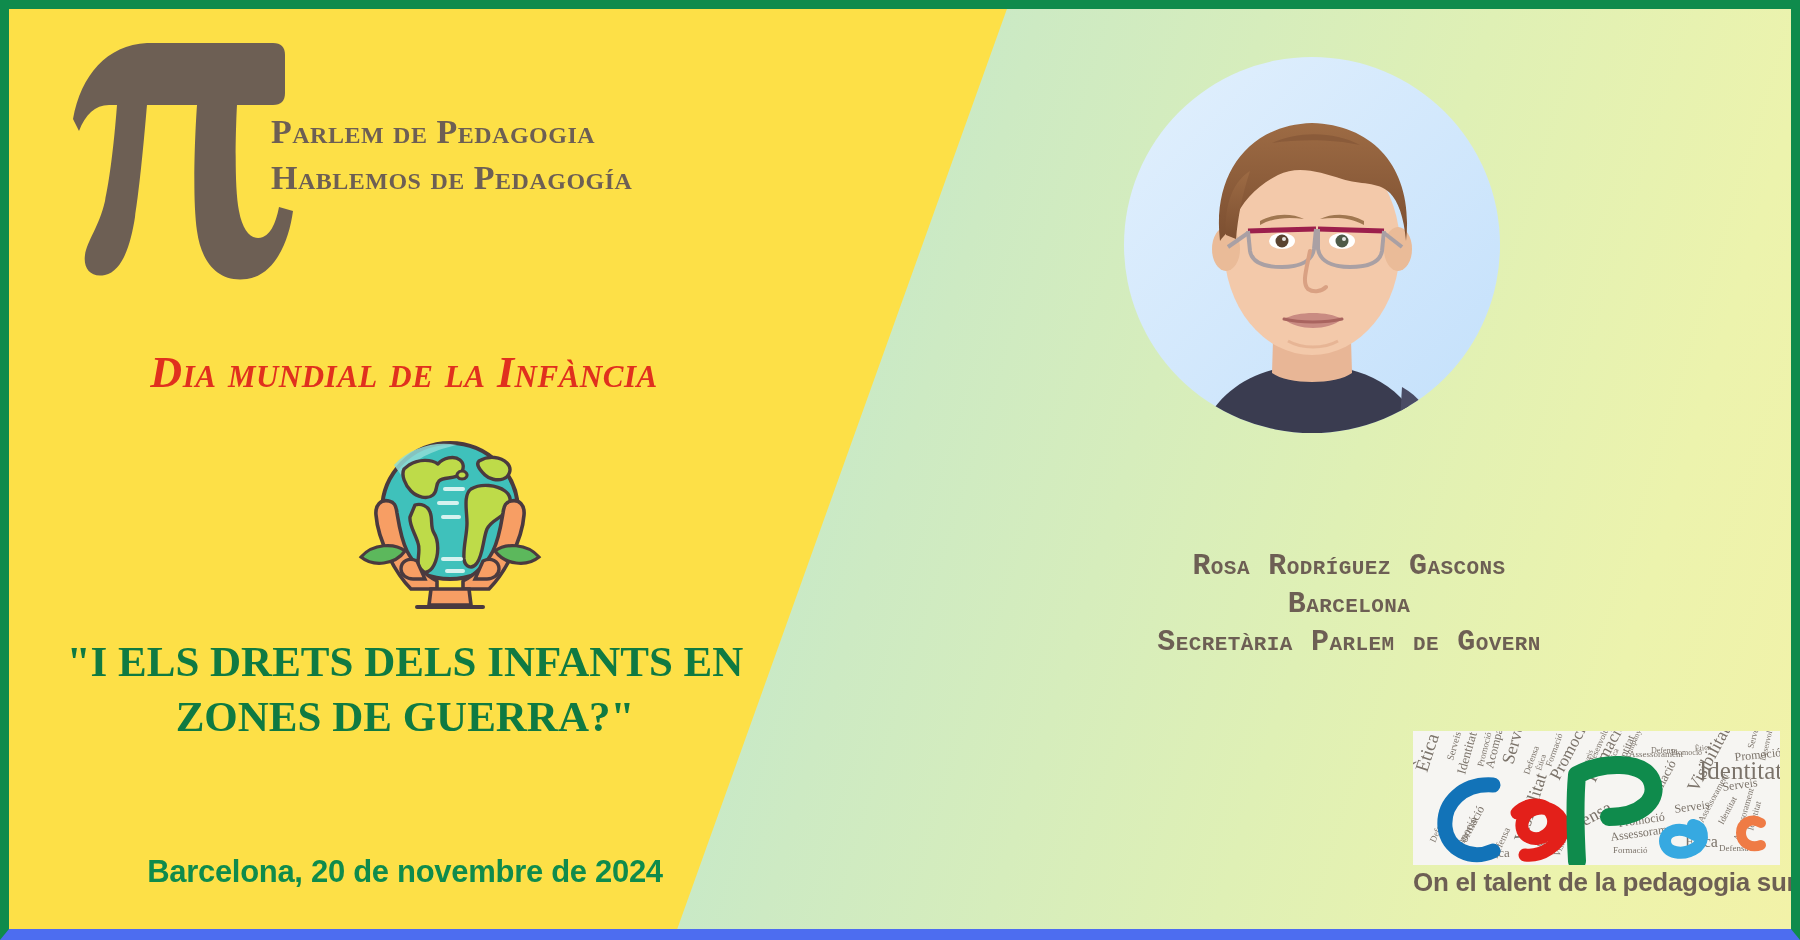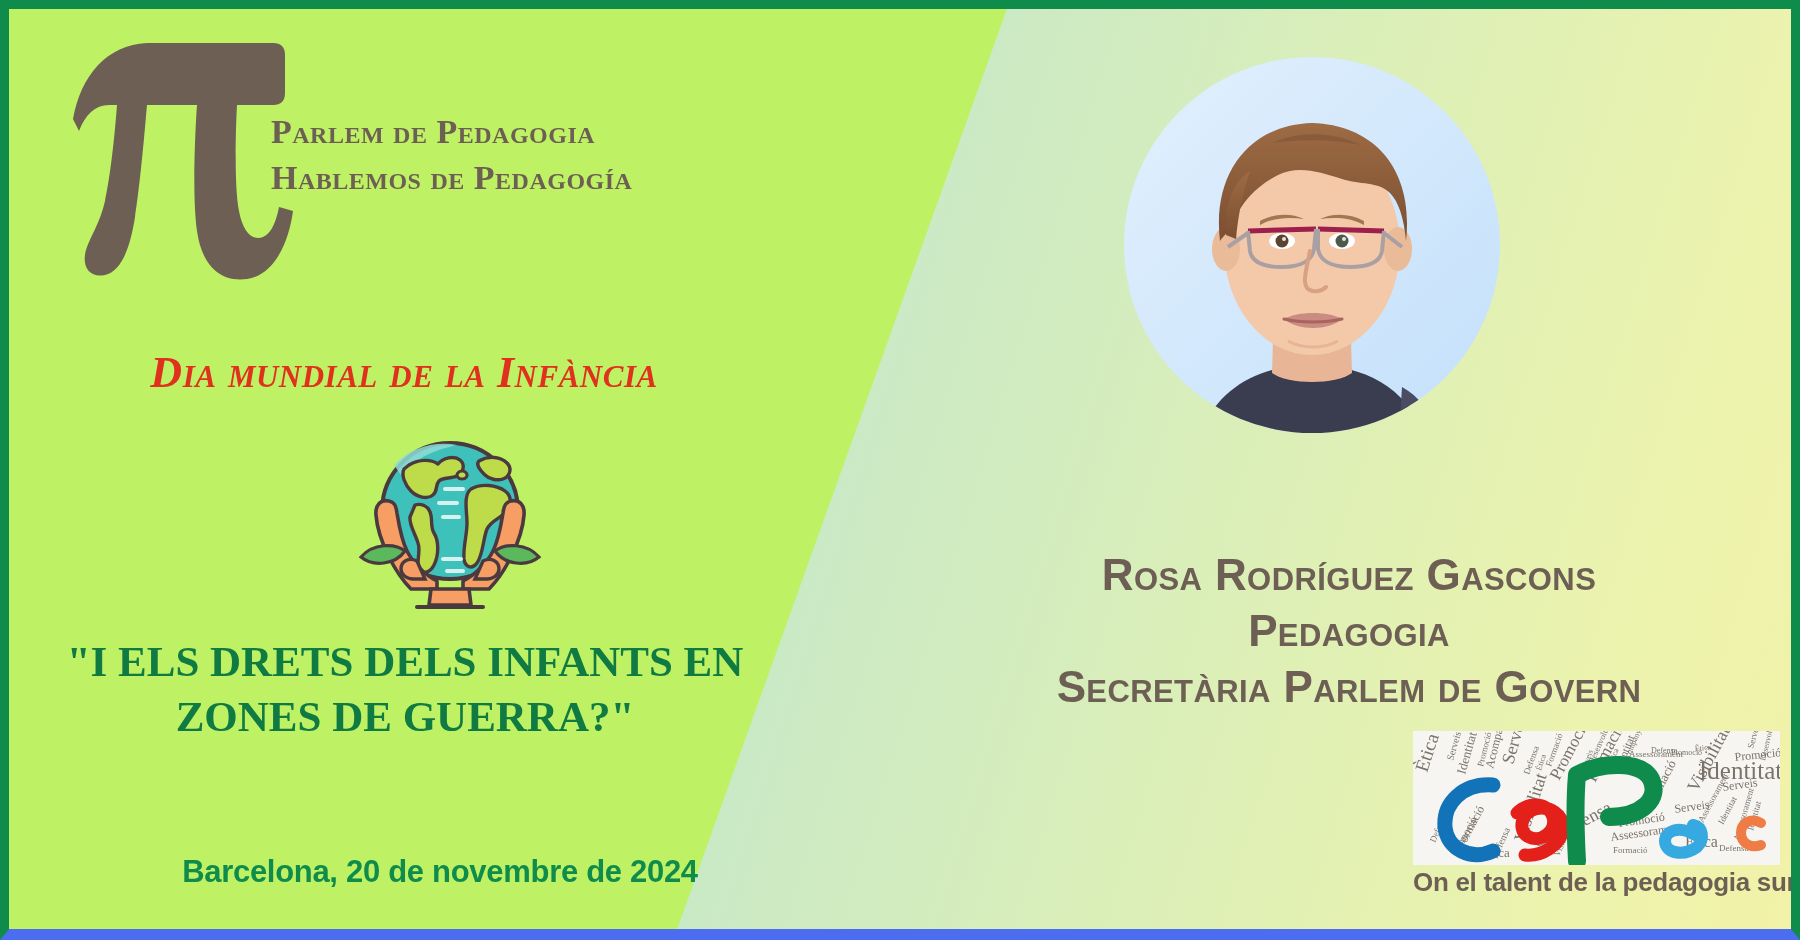--- a/index.html
+++ b/index.html
@@ -5,21 +5,21 @@
   html,body{margin:0;padding:0;background:#fff;}
   body{width:1800px;height:940px;overflow:hidden;font-family:"Liberation Serif",serif;}
 
   #poster{
     position:relative;width:1800px;height:940px;overflow:hidden;
     box-sizing:border-box;
     border-top:9px solid #0f8b4c;
     border-left:9px solid #0f8b4c;
     border-right:9px solid #0f8b4c;
     border-bottom:11px solid #4d6df0;
-    background:#bef264;
+    background:#fde047;
   }
 
   
   #gradient-panel{
     position:absolute;left:0;top:0;right:0;bottom:0;
     background:linear-gradient(107deg,#9fe2df 0%,#b7e7d5 28%,#cdeac3 50%,#dff0b5 72%,#ecf3ad 88%,#f2f2a8 100%);
     clip-path:polygon(56.0% 0%, 100% 0%, 100% 100%, 37.5% 100%);
   }
 
   
@@ -78,37 +78,36 @@
   
   #event-date{
     position:absolute;left:0;top:845px;width:792px;
     text-align:center;
     color:#0f8b4c;
     font-family:"Liberation Sans",sans-serif;
     font-weight:700;
     font-size:31px;
     letter-spacing:-0.3px;
     white-space:nowrap;
-    padding-left:35px;
   }
 
   
   #portrait{
     position:absolute;left:1093px;top:26px;width:420px;height:420px;
   }
   #portrait svg{display:block;width:100%;height:100%;}
 
   
   #speaker-info{
     position:absolute;left:940px;top:538px;width:800px;
     text-align:center;
     color:#6d5f54;
-    font-family:Liberation Sans, sans-serif;
-    font-weight:700;
-    font-size:44px;
+    font-family:Liberation Mono, monospace;
+    font-weight:700;
+    font-size:30px;
     line-height:1.27;
     font-variant:small-caps;
     letter-spacing:0.4px;
   }
   #speaker-info .line{display:block;white-space:nowrap;}
 
   
   #copec-logo{
     position:absolute;left:1404px;top:722px;width:367px;height:172px;
   }
@@ -262,21 +261,21 @@
         <path fill="#c98b82" d="M182 284 C196 276 226 276 240 284 C226 296 196 296 182 284 Z"></path>
         <path fill="none" stroke="#a9645f" stroke-width="3" stroke-linecap="round" d="M182 284 C198 288 224 288 240 284"></path>
 
         <path fill="none" stroke="#e0a987" stroke-width="3" opacity="0.6" d="M186 306 C200 314 222 314 236 306"></path>
       </g>
     </svg>
   </div>
 
   <div id="speaker-info">
     <span class="line">Rosa Rodríguez Gascons</span>
-    <span class="line">Pedagogia</span>
+    <span class="line">Barcelona</span>
     <span class="line">Secretària Parlem de Govern</span>
   </div>
 
   <div id="copec-logo">
     <div id="copec-cloud">
       <svg viewBox="0 0 367 134" xmlns="http://www.w3.org/2000/svg">
         <rect x="0" y="0" width="367" height="134" fill="#f6f5f2"></rect>
         <g font-family="'Liberation Serif',serif" fill="#6b6258" opacity="0.88">
           <text x="14" y="42" font-size="19" transform="rotate(-72 14 42)">Ètica</text>
           <text x="40" y="30" font-size="10" transform="rotate(-74 40 30)">Serveis</text>

